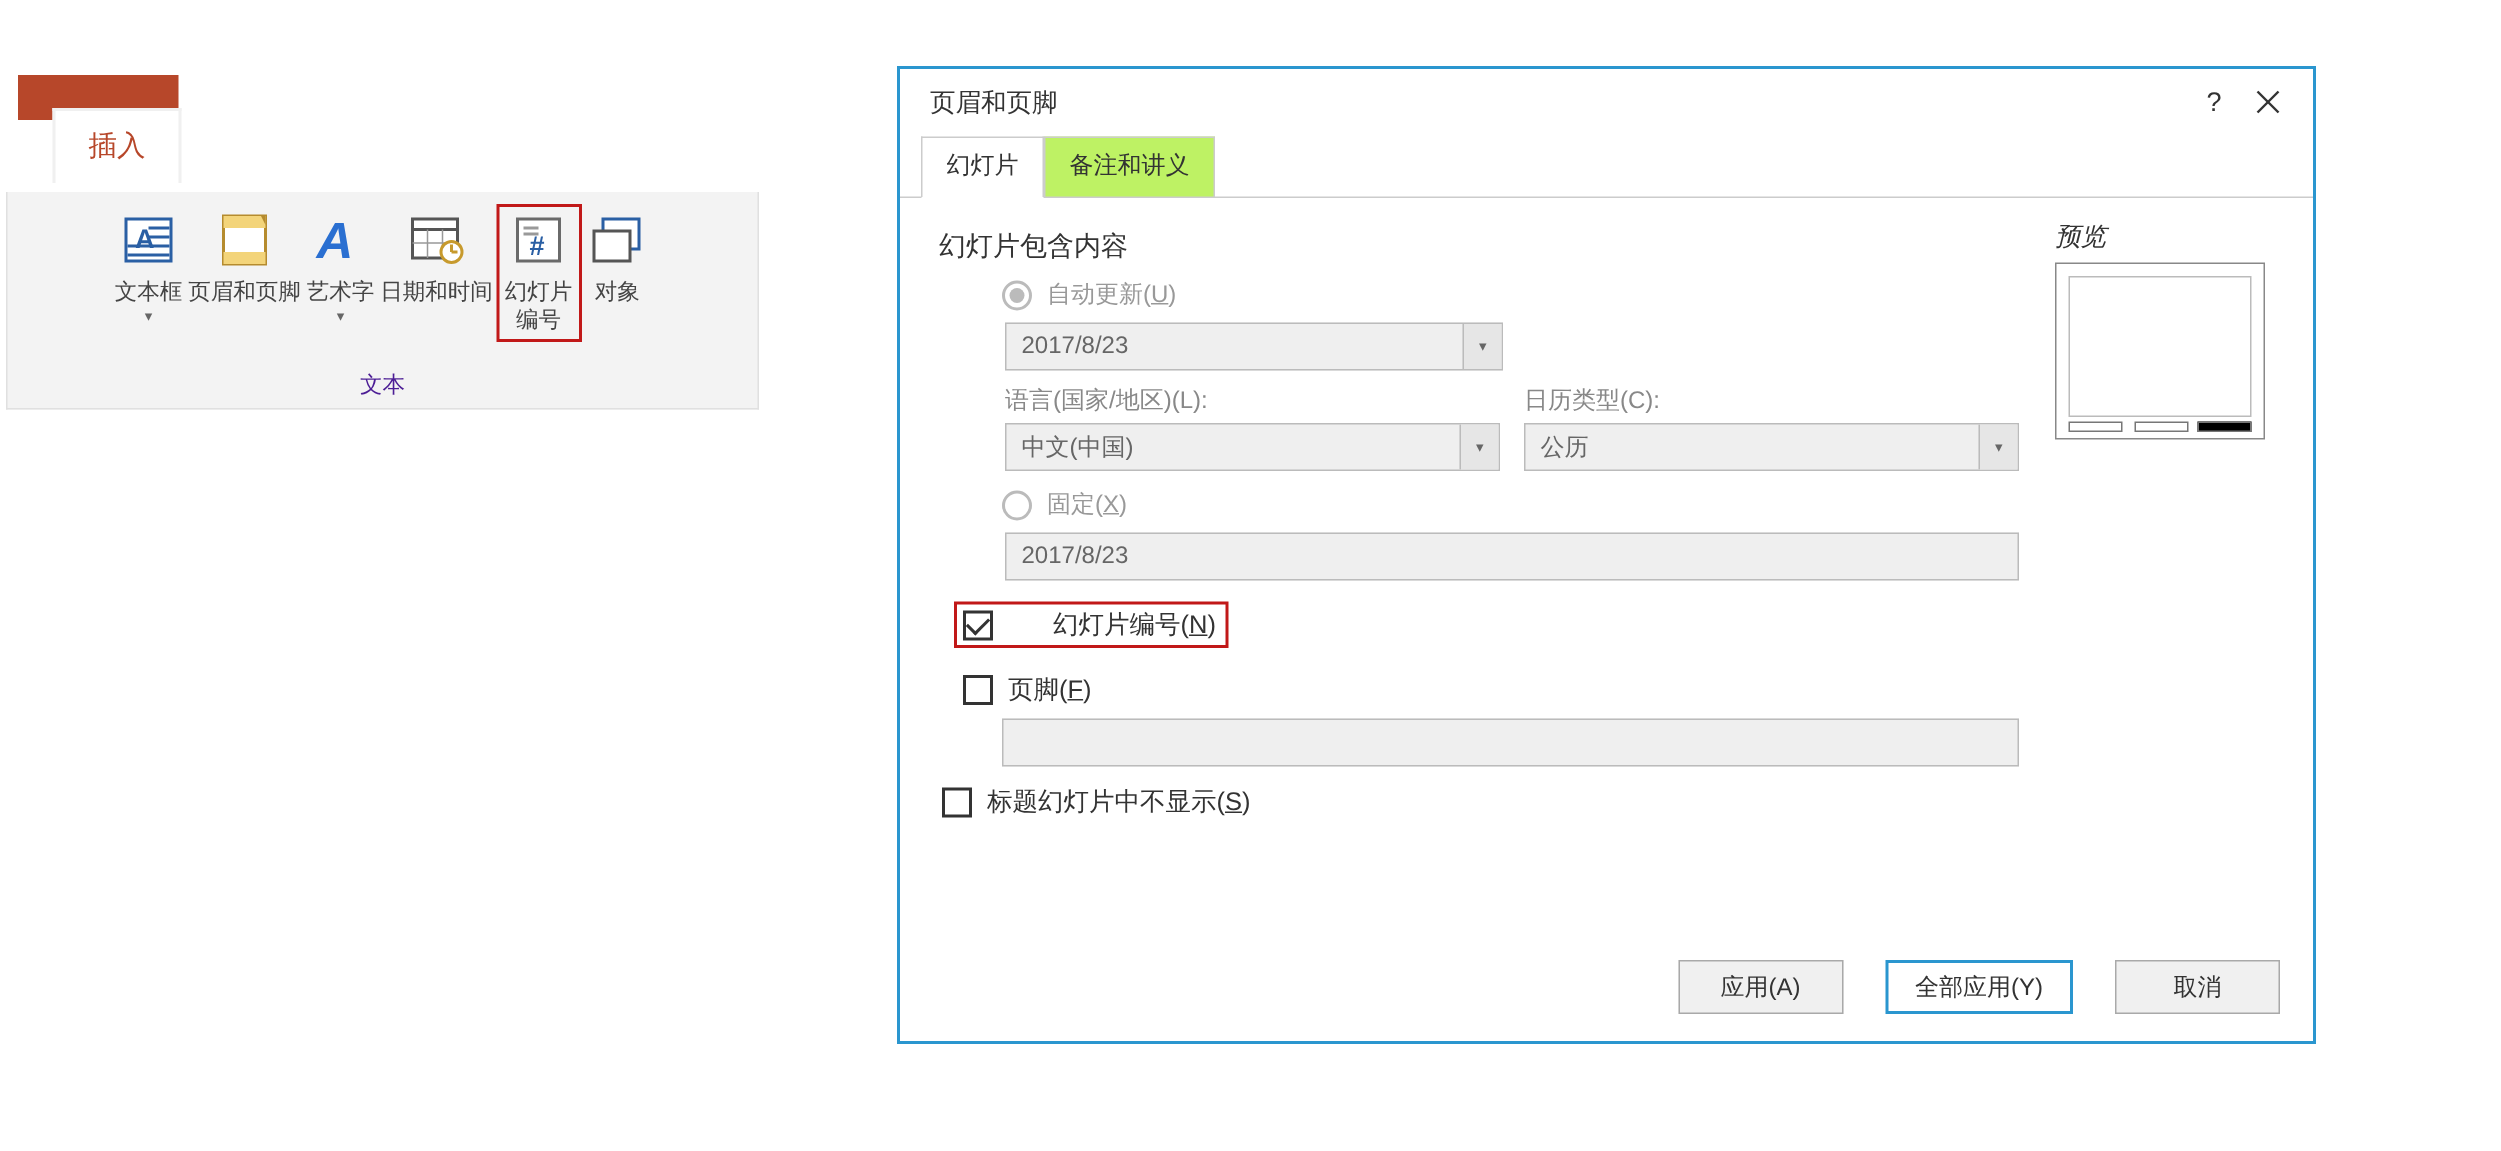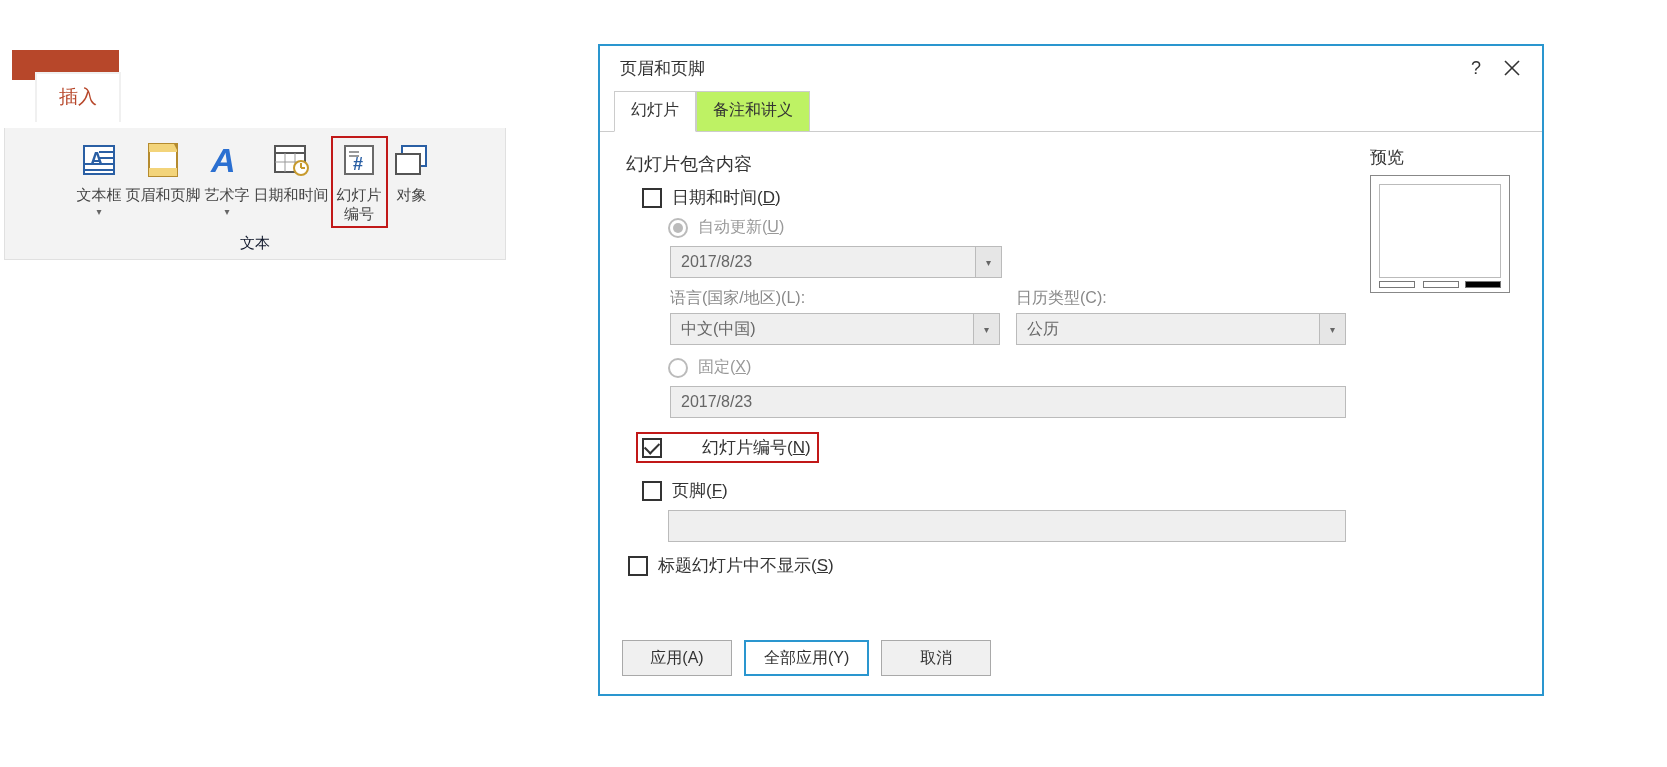--- a/index.html
+++ b/index.html
@@ -57,21 +57,21 @@
     display: flex; align-items: center; justify-content: center;
     margin-bottom: 4px;
     position: relative;
   }
   .ribbon-icon svg { width: 40px; height: 40px; }
   .ribbon-dropdown-arrow {
     font-size: 10px; color: #666; line-height: 1;
     margin-top: 2px;
   }
   .ribbon-group-label {
-    margin-top: 6px; color: #0f172a; font-size: 15px; text-align: center; width: 100%;
+    margin-top: 19px; color: #4c1d95; font-size: 15px; text-align: center; width: 100%;
   }
 
   
   .dialog {
     position: absolute;
     left: 598px; top: 44px;
     width: 946px; height: 652px;
     border: 2px solid #2a96cf;
     background: #fff;
     display: flex; flex-direction: column;
@@ -195,43 +195,43 @@
     border: 1px solid #bbb;
     background: #efefef;
     height: 32px;
     padding: 0 10px;
     color: #666;
     font-size: 16px;
     display: flex; align-items: center;
   }
   .footer-field-wrap { margin: 6px 0 12px 46px; }
 
-  .preview-label { font-size: 17px; margin-bottom: 6px; }
+  .preview-label { font-size: 17px; margin-bottom: 6px; font-style: italic; }
   .preview-box {
     width: 140px; height: 118px;
     border: 1px solid #888;
     position: relative;
     background: #fff;
   }
   .preview-inner {
     position: absolute; left: 8px; top: 8px; right: 8px; bottom: 14px;
     border: 1px solid #bbb;
   }
   .preview-slot {
     position: absolute; bottom: 4px; height: 7px;
     border: 1px solid #777;
     background: #fff;
   }
   .preview-slot.left  { left: 8px;  width: 36px; }
   .preview-slot.mid   { left: 52px; width: 36px; }
   .preview-slot.right { right: 8px; width: 36px; background: #000; }
 
   .dialog-buttons {
-    display: flex; justify-content: flex-start;
-    gap: 12px;
+    display: flex; justify-content: flex-end;
+    gap: 28px;
     padding: 14px 22px 18px 22px;
   }
   .btn {
     min-width: 110px;
     height: 36px;
     border: 1px solid #a9a9a9;
     background: #f0f0f0;
     font-size: 16px;
     padding: 0 18px;
     display: flex; align-items: center; justify-content: center;
@@ -355,26 +355,20 @@
   <div class="dialog-tabs">
     <div class="dialog-tab active">幻灯片</div>
     <div class="dialog-tab">备注和讲义</div>
   </div>
 
   <div class="dialog-content">
     <div class="dialog-left">
 
       <div class="section-heading">幻灯片包含内容</div>
 
-      <div class="check-row">
-        <span class="checkbox"></span>
-        <span>
-          <span>日期和时间(</span><span class="underline-char">D</span><span>)</span>
-        </span>
-      </div>
 
       <div class="radio-row">
         <span class="radio disabled selected"></span>
         <span class="label-disabled">
           <span>自动更新(</span><span class="underline-char">U</span><span>)</span>
         </span>
       </div>
 
       <div class="field-block-1">
         <div class="select-box" style="width:332px">

